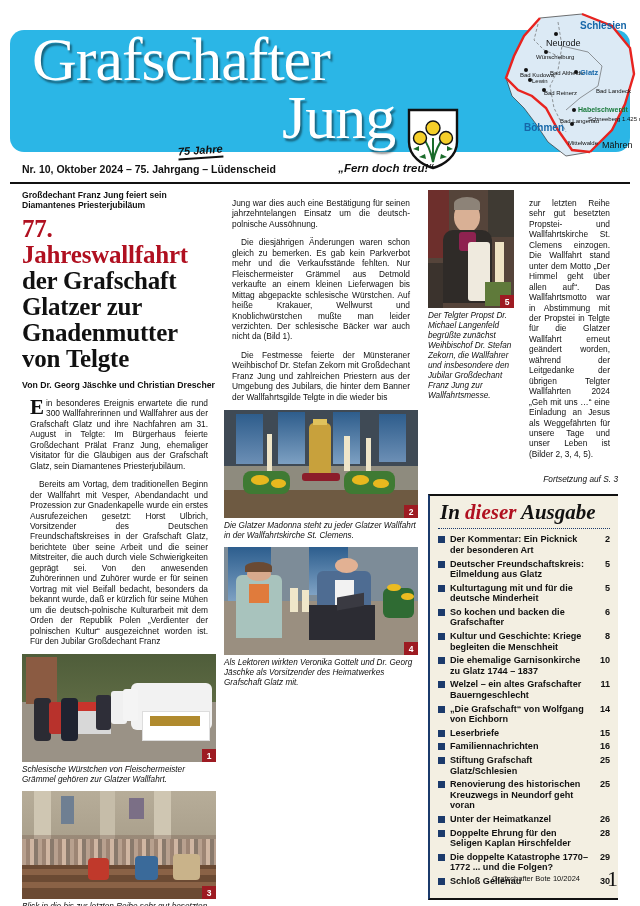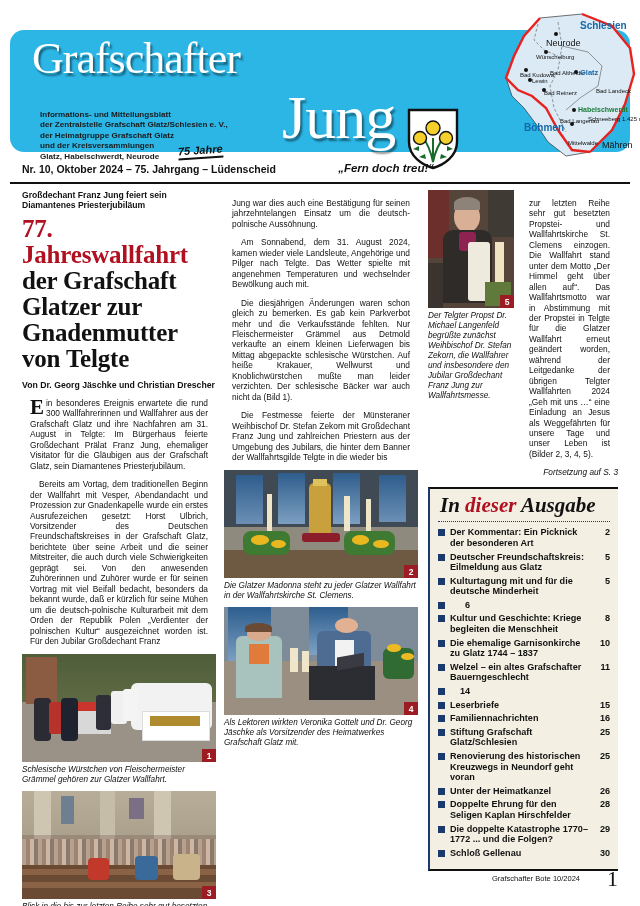--- a/index.html
+++ b/index.html
@@ -17,21 +17,21 @@
   }
   .mh-cyan2{
     position:absolute;left:420px;top:22px;width:200px;height:122px;
     background:#2bb6e6;border-radius:0 14px 14px 0;
   }
   .mh-title1,.mh-title2{
     position:absolute;color:#ffffff;font-family:"Liberation Serif",serif;
     font-weight:400;letter-spacing:-1px;
     text-shadow:2px 3px 2px rgba(0,0,0,.45);
   }
-  .mh-title1{left:22px;top:20px;font-size:44px;line-height:62px;}
+  .mh-title1{left:22px;top:20px;font-size:62px;line-height:62px;}
   .mh-title2{left:272px;top:78px;font-size:62px;line-height:62px;}
   .mh-sub{
     position:absolute;left:30px;top:102px;color:#1a1a1a;
     font-size:8.1px;line-height:10.4px;font-weight:600;
   }
   .mh-jahre{
     position:absolute;left:168px;top:136px;color:#111;
     font-size:11px;font-style:italic;font-weight:700;
     transform:rotate(-4deg);border-bottom:2px solid #111;padding-bottom:1px;
   }
@@ -85,21 +85,21 @@
   .ph{position:relative;overflow:hidden;}
   .phnum{
     position:absolute;right:0;bottom:0;background:#9d1b22;color:#fff;
     font-size:8.5px;font-weight:700;width:14px;height:13px;
     display:flex;align-items:center;justify-content:center;
   }
   .caption{
     font-size:8.2px;line-height:10px;font-style:italic;color:#111;
     margin-top:3px;
   }
-  .contline{font-size:8.3px;font-style:italic;text-align:right;margin-top:0;color:#111;}
+  .contline{font-size:8.3px;font-style:italic;text-align:right;margin-top:7px;color:#111;}
 
   
   .toc{
     margin-top:10px;background:#f3efe2;border-top:2.5px solid #111;
     border-bottom:2.5px solid #111;border-left:2.5px solid #1b3a6b;
     padding:0 0 8px 0;position:relative;
   }
   .toc-title{
     font-family:"Liberation Serif",serif;font-style:italic;font-weight:700;
     font-size:21px;color:#111;padding:4px 0 2px 10px;letter-spacing:0px;
@@ -166,27 +166,20 @@
       <span class="map-dot" style="left:108px;top:110px;"></span>
       <span class="map-lbl" style="left:98px;top:106px;">Bad Langenau</span>
       <span class="map-lbl" style="left:126px;top:104px;">Schneeberg 1.425 m</span>
       <span class="map-lbl" style="left:106px;top:128px;">Mittelwalde</span>
       <span class="map-lbl blue" style="left:62px;top:110px;">Böhmen</span>
       <span class="map-lbl big" style="left:140px;top:128px;">Mähren</span>
     </div>
 
     <div class="mh-title1">Grafschafter</div>
     <div class="mh-title2">Jung</div>
-    <div class="mh-sub" id="mh-sub">
-        <div>Informations- und Mitteilungsblatt</div>
-        <div>der Zentralstelle Grafschaft Glatz/Schlesien e. V.,</div>
-        <div>der Heimatgruppe Grafschaft Glatz</div>
-        <div>und der Kreisversammlungen</div>
-        <div>Glatz, Habelschwerdt, Neurode</div>
-      </div>
     <div class="mh-jahre">75 Jahre</div>
 
     <div class="mh-shield">
       <svg viewBox="0 0 54 62" width="54" height="62">
         <path d="M3 2 H51 V34 C51 48 38 57 27 60 C16 57 3 48 3 34 Z" fill="#fff" stroke="#111" stroke-width="2.4"></path>
         <path d="M27 54 C25 44 22 36 16 28 M27 54 C29 44 32 36 39 28 M27 54 L27 30" stroke="#1a6b2a" stroke-width="2" fill="none"></path>
         <path d="M13 38 l-6 3 6 2 z M41 38 l6 3 -6 2 z M19 46 l-6 3 7 2z M35 46 l6 3 -7 2z" fill="#1a6b2a"></path>
         <circle cx="27" cy="20" r="7" fill="#f5cf2a" stroke="#111" stroke-width="1.4"></circle>
         <circle cx="14" cy="30" r="6.5" fill="#f5cf2a" stroke="#111" stroke-width="1.4"></circle>
         <circle cx="40" cy="30" r="6.5" fill="#f5cf2a" stroke="#111" stroke-width="1.4"></circle>
@@ -253,21 +246,20 @@
             <div style="left:34%;top:62%;width:11%;height:20%;background:#c0392b;border-radius:4px;"></div>
           </div>
           <span class="phnum">3</span>
         </div>
         <figcaption class="caption">Blick in die bis zur letzten Reihe sehr gut besetzten Propstei- und Wallfahrtskirche St. Clemens</figcaption>
       </figure>
     </div>
 
     <div class="col colB">
       <p class="body first">Jung war dies auch eine Bestätigung für seinen jahrzehntelangen Einsatz um die deutsch-polnische Aussöhnung.</p>
-      <p class="body">Am Sonnabend, dem 31. August 2024, kamen wieder viele Landsleute, Angehörige und Pilger nach Telgte. Das Wetter spielte mit angenehmen Temperaturen und wechselnder Bewölkung auch mit.</p>
       <p class="body">Die diesjährigen Änderungen waren schon gleich zu bemerken. Es gab kein Parkverbot mehr und die Verkaufsstände fehlten. Nur Fleischermeister Grämmel aus Detmold verkaufte an einem kleinen Lieferwagen bis Mittag abgepackte schlesische Würstchen. Auf heiße Krakauer, Wellwurst und Knoblichwürstchen mußte man leider verzichten. Der schlesische Bäcker war auch nicht da (Bild 1).</p>
       <p class="body">Die Festmesse feierte der Münsteraner Weihbischof Dr. Stefan Zekorn mit Großdechant Franz Jung und zahlreichen Priestern aus der Umgebung des Jubilars, die hinter dem Banner der Wallfahrtsgilde Telgte in die wieder bis</p>
 
       <figure class="figure">
         <div class="ph" style="height:108px;background:#5a5750;">
           <div class="sc">
             <div style="left:0;top:0;width:100%;height:56%;background:#3f4a55;"></div>
             <div style="left:6%;top:4%;width:14%;height:46%;background:linear-gradient(#2e5d8c,#6c8fb5);"></div>
             <div style="left:28%;top:2%;width:14%;height:48%;background:linear-gradient(#2e5d8c,#7da0c2);"></div>
             <div style="left:56%;top:2%;width:14%;height:48%;background:linear-gradient(#2e5d8c,#7da0c2);"></div>
@@ -364,39 +356,41 @@
               <span class="toc-text">Deutscher Freundschaftskreis: Eilmeldung aus Glatz</span>
               <span class="toc-page">5</span>
             </li>
             <li class="toc-item">
               <span class="toc-bullet" style="background: rgb(27, 58, 107);"></span>
               <span class="toc-text">Kulturtagung mit und für die deutsche Minderheit</span>
               <span class="toc-page">5</span>
             </li>
             <li class="toc-item">
               <span class="toc-bullet" style="background: rgb(27, 58, 107);"></span>
+              <span class="toc-text">So kochen und backen die Grafschafter</span>
               <span class="toc-page">6</span>
             </li>
             <li class="toc-item">
               <span class="toc-bullet" style="background: rgb(27, 58, 107);"></span>
               <span class="toc-text">Kultur und Geschichte: Kriege begleiten die Menschheit</span>
               <span class="toc-page">8</span>
             </li>
             <li class="toc-item">
               <span class="toc-bullet" style="background: rgb(27, 58, 107);"></span>
               <span class="toc-text">Die ehemalige Garnisonkirche zu Glatz 1744 – 1837</span>
               <span class="toc-page">10</span>
             </li>
             <li class="toc-item">
               <span class="toc-bullet" style="background: rgb(27, 58, 107);"></span>
               <span class="toc-text">Welzel – ein altes Grafschafter Bauerngeschlecht</span>
               <span class="toc-page">11</span>
             </li>
             <li class="toc-item">
               <span class="toc-bullet" style="background: rgb(27, 58, 107);"></span>
+              <span class="toc-text">„Die Grafschaft“ von Wolfgang von Eichborn</span>
               <span class="toc-page">14</span>
             </li>
             <li class="toc-item">
               <span class="toc-bullet" style="background: rgb(27, 58, 107);"></span>
               <span class="toc-text">Leserbriefe</span>
               <span class="toc-page">15</span>
             </li>
             <li class="toc-item">
               <span class="toc-bullet" style="background: rgb(27, 58, 107);"></span>
               <span class="toc-text">Familiennachrichten</span>

